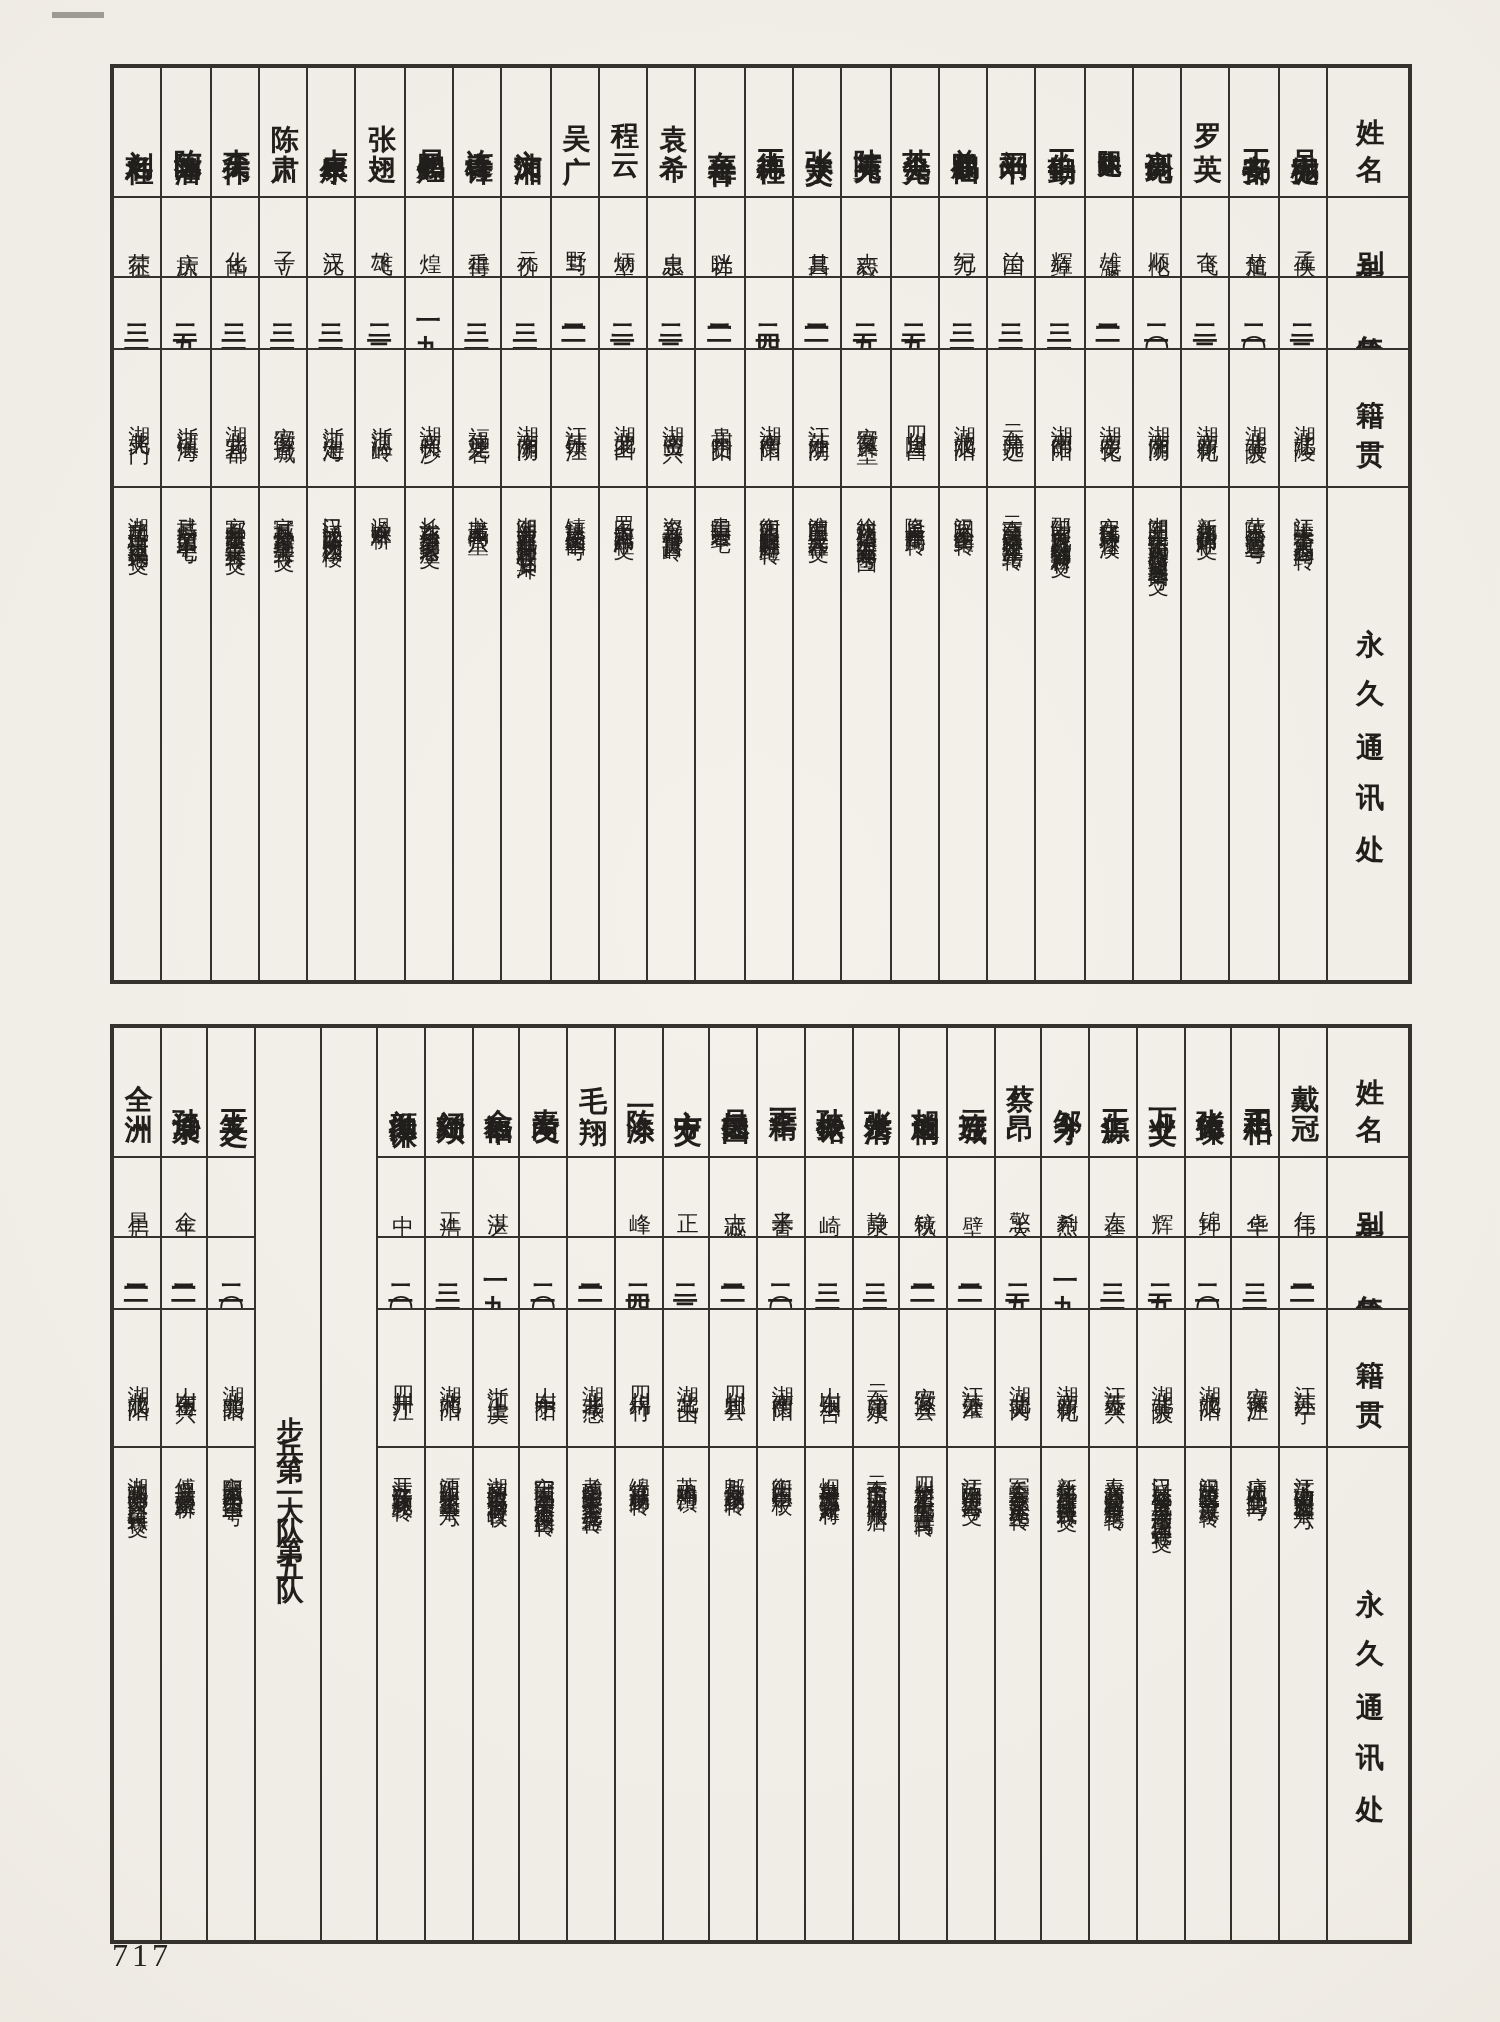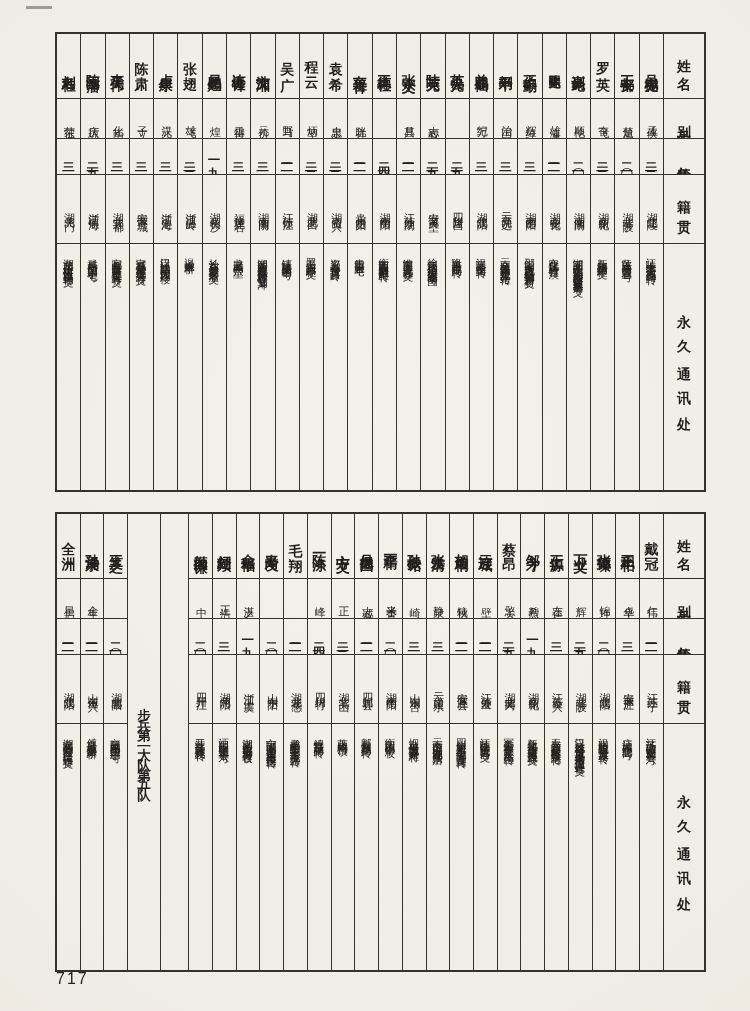--- a/index.html
+++ b/index.html
@@ -65,21 +65,21 @@
   .native .vtext{font-size:11px;letter-spacing:2.5px;}
   .addr{align-items:flex-start;padding-top:6px;}
   .addr .vtext{font-size:10.5px;letter-spacing:1.5px;line-height:1.15;}
   .fullcol .unit{flex:1 1 auto;border-top:none;align-items:center;}
   .unit .vtext{font-size:13.5px;font-weight:600;letter-spacing:10px;}
   .fullcol .blankcell{flex:1 1 auto;border-top:none;}
   .hlabel{align-items:center;}
   .hlabel .vtext{font-size:14px;font-weight:700;}
   .page-number{
     position:absolute;left:56px;top:970px;
-    font-family:Liberation Sans, sans-serif;
+    font-family:Liberation Serif, serif;
     font-size:16px;letter-spacing:2px;color:#262420;
   }
 </style>
 </head>
 <body>
 
 <div class="paper"></div>
 <div class="scan-mark"></div>
 
 <div id="table-top" class="dir-table">

